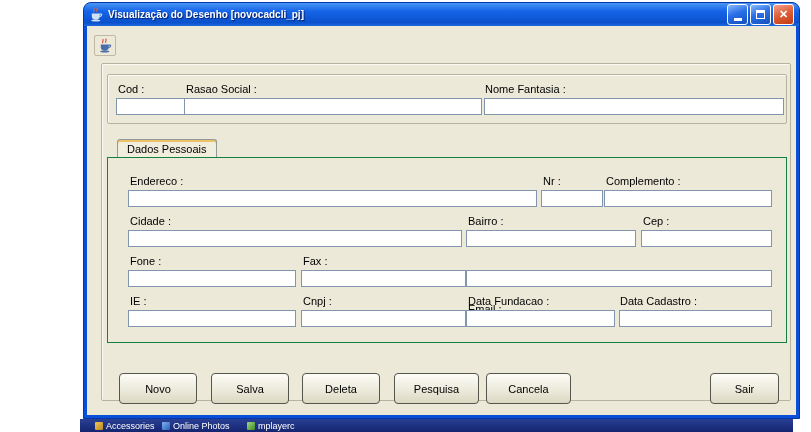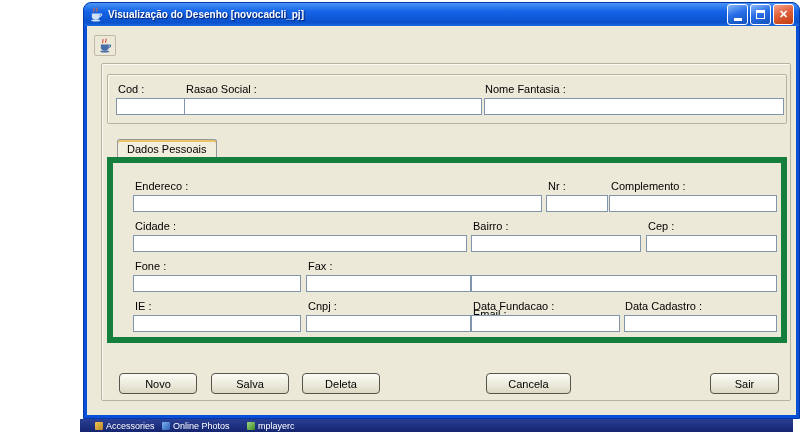--- a/index.html
+++ b/index.html
@@ -48,24 +48,24 @@
     font-size:11px; font-family:inherit; padding:0 3px;
   }
   .tab {
     position:absolute; left:10px; top:0; height:19px; padding:3px 9px 0;
     background:#f1eedd; border:1px solid #91999a; border-bottom:none;
     border-radius:3px 3px 0 0; font-size:11px; cursor:pointer;
     box-shadow: inset 0 2px 0 #ecc267;
   }
   .tabpane {
     position:absolute; left:0; top:18px; width:680px; height:186px;
-    border:6px solid #15803d; background:#ece9d8;
+    border:1px solid #15803d; background:#ece9d8;
   }
   .btn {
-    position:absolute; height:21px; border:1px solid #55564c; border-radius:4px;
+    position:absolute; height:31px; border:1px solid #55564c; border-radius:4px;
     background:linear-gradient(180deg,#fdfcf7 0%, #eceadb 55%, #dbd8c2 100%);
     font-size:11px; font-family:inherit; cursor:pointer; color:#000;
   }
   .taskbar {
     position:absolute; left:80px; top:419px; width:713px; height:13px;
     background:linear-gradient(180deg,#2a4095 0%, #14246f 100%);
   }
   .tb-item {
     position:absolute; top:1px; height:11px; display:flex; align-items:center; gap:3px;
     color:#fff; font-size:9px; white-space:nowrap; cursor:pointer;
@@ -156,20 +156,21 @@
           <span class="lbl" style="left:360px; top:137px;">Data Fundacao :</span>
           <input class="tf" style="left: 358px; top: 152px; width: 149px;" value="">
           <span class="lbl" style="left:512px; top:137px;">Data Cadastro :</span>
           <input class="tf" style="left: 511px; top: 152px; width: 153px;" value="">
         </div>
       </div>
 
       <button class="btn" style="left:17px; top:309px; width:78px;">Novo</button>
       <button class="btn" style="left:109px; top:309px; width:78px;">Salva</button>
       <button class="btn" style="left:200px; top:309px; width:78px;">Deleta</button>
+      <button class="btn" style="left:292px; top:309px; width:85px;">Pesquisa</button>
       <button class="btn" style="left:384px; top:309px; width:85px;">Cancela</button>
       <button class="btn" style="left:608px; top:309px; width:69px;">Sair</button>
     </div>
 
   </div>
 </div>
 
 <div class="taskbar">
   <span class="tb-item" style="left:15px;">
     <span class="tb-ico" style="background:linear-gradient(135deg,#f3c64f,#b8862a);"></span>

